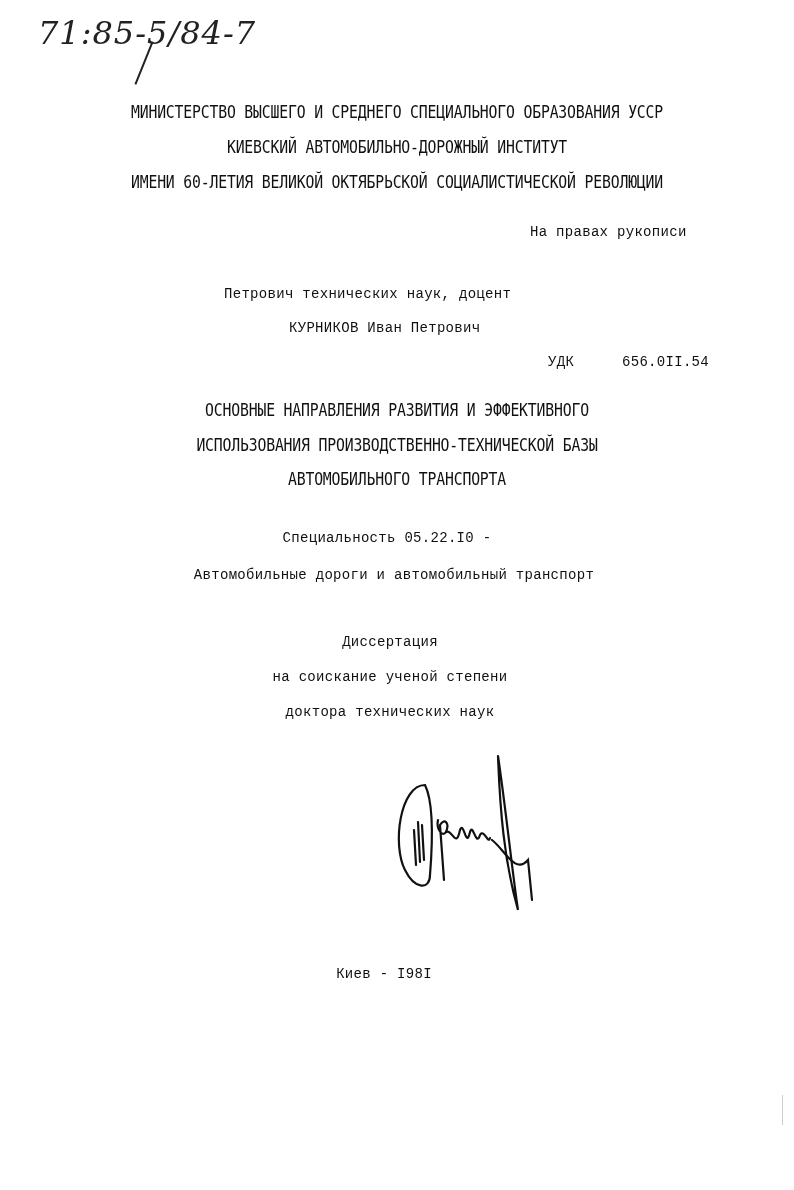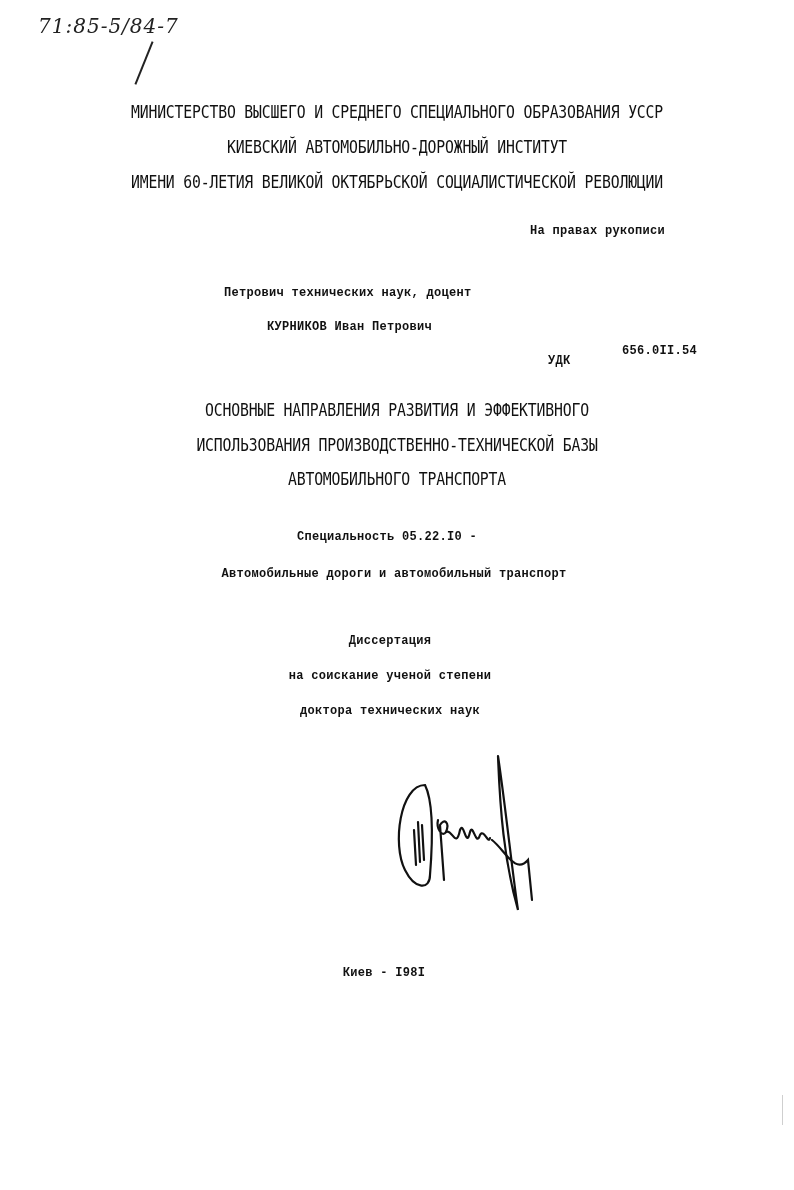--- a/index.html
+++ b/index.html
@@ -7,47 +7,47 @@
       width: 794px; height: 1190px; position: relative; overflow: hidden;
       color: #111111;
       font-family: "Liberation Mono", "DejaVu Sans Mono", monospace;
     }
     .abs { position: absolute; white-space: nowrap; }
     .caps {
       font-family: "DejaVu Sans Mono", "Liberation Mono", monospace;
       font-size: 18px; letter-spacing: -0.2px; transform: scaleX(0.82); transform-origin: center;
       font-weight: normal;
     }
-    .txt { font-size: 12px; font-weight: bold; letter-spacing: 0.3px; }
+    .txt { font-size: 14px; font-weight: normal; letter-spacing: 0.3px; }
     .center { left: 0; width: 794px; text-align: center; }
     .handwritten {
       font-family: "DejaVu Serif", "Liberation Serif", serif;
-      font-style: italic; font-size: 20px; letter-spacing: 1px;
+      font-style: italic; font-size: 32px; letter-spacing: 1px;
       color: #222;
     }
   </style>
 </head>
 <body>
 
 <div>
 
   <div class="abs handwritten" style="left:38px; top:14px;">71:85-5/84-7</div>
   <div class="abs" style="left:143px; top:40px; width:2px; height:46px; background:#222; transform:rotate(22deg);"></div>
 
   <div class="abs center caps" style="top:101px;">МИНИСТЕРСТВО ВЫСШЕГО И СРЕДНЕГО СПЕЦИАЛЬНОГО ОБРАЗОВАНИЯ УССР</div>
   <div class="abs center caps" style="top:136px;">КИЕВСКИЙ АВТОМОБИЛЬНО-ДОРОЖНЫЙ ИНСТИТУТ</div>
   <div class="abs center caps" style="top:171px;">ИМЕНИ 60-ЛЕТИЯ ВЕЛИКОЙ ОКТЯБРЬСКОЙ СОЦИАЛИСТИЧЕСКОЙ РЕВОЛЮЦИИ</div>
 
   <div class="abs txt" style="left:530px; top:224px;">На правах рукописи</div>
 
   <div class="abs txt" style="left:224px; top:286px;">Петрович технических наук, доцент</div>
-  <div class="abs txt" style="left:267px; top:320px;">КУРНИКОВ Иван Петрович</div>
+  <div class="abs txt" style="left:289px; top:320px;">КУРНИКОВ Иван Петрович</div>
 
   <div class="abs txt" style="left:548px; top:354px;text-align:right;">УДК</div>
-  <div class="abs txt" style="left:622px; top:344px;text-align:center;">656.0II.54</div>
+  <div class="abs txt" style="left:622px; top:354px;text-align:center;">656.0II.54</div>
 
   <div class="abs center caps" style="top:399px;">ОСНОВНЫЕ НАПРАВЛЕНИЯ РАЗВИТИЯ И ЭФФЕКТИВНОГО</div>
   <div class="abs center caps" style="top:434px;">ИСПОЛЬЗОВАНИЯ ПРОИЗВОДСТВЕННО-ТЕХНИЧЕСКОЙ БАЗЫ</div>
   <div class="abs center caps" style="top:468px;">АВТОМОБИЛЬНОГО ТРАНСПОРТА</div>
 
   <div class="abs center txt" style="top:530px; left:-10px;">Специальность 05.22.I0 -</div>
   <div class="abs center txt" style="top:567px; left:-3px;">Автомобильные дороги и автомобильный транспорт</div>
 
   <div class="abs center txt" style="top:634px; left:-7px;">Диссертация</div>
   <div class="abs center txt" style="top:669px; left:-7px;">на соискание ученой степени</div>

